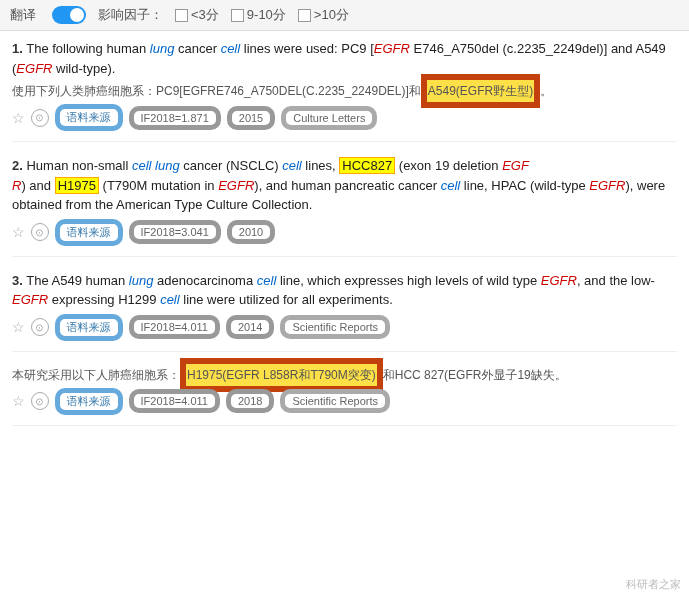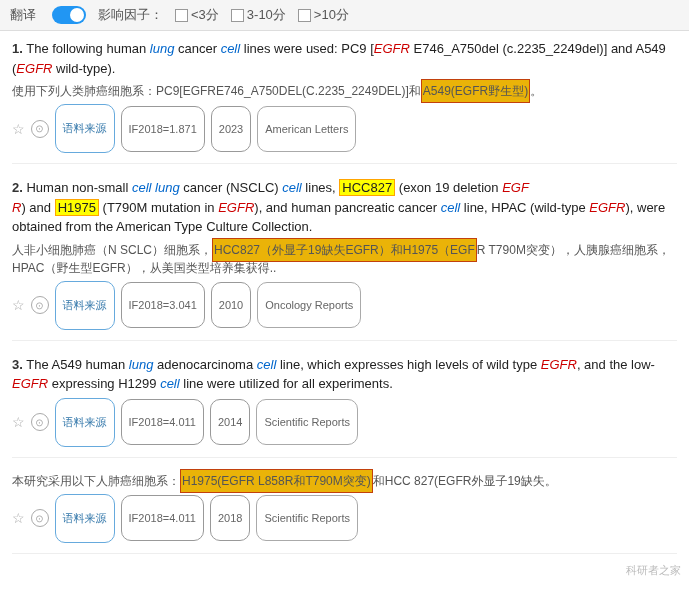--- a/index.html
+++ b/index.html
@@ -95,22 +95,22 @@
       font-style: italic;
       color: #0066cc;
     }
     .result-chinese {
       font-size: 12px;
       color: #555;
       line-height: 1.5;
       margin-bottom: 4px;
     }
     .result-chinese .highlight-yellow {
-      background: #eab308;
-      border: 1px solid #c2410c;
+      background: #fde047;
+      border: 6px solid #c2410c;
       padding: 4px 1px;
     }
     .meta-row {
       display: flex;
       align-items: center;
       gap: 6px;
       margin-top: 4px;
     }
     .star-icon {
       color: #aaa;
@@ -123,63 +123,63 @@
       border: 1px solid #aaa;
       border-radius: 50%;
       display: flex;
       align-items: center;
       justify-content: center;
       font-size: 10px;
       color: #aaa;
       cursor: pointer;
     }
     .tag {
-      border: 1px solid #84cc16;
+      border: 5px solid #84cc16;
       border-radius: 10px;
-      padding: 16px 7px;
+      padding: 1px 7px;
       font-size: 11px;
       color: #555;
       background: #fff;
     }
     .tag.blue {
       border-color: #66aadd;
       color: #3377aa;
     }
     .tag.gray {
       border-color: #999;
       color: #666;
     }
     .tag.journal {
       border-color: #aaa;
       color: #666;
     }
     .watermark {
       position: fixed;
-      bottom: 16px;
+      bottom: 2px;
       right: 8px;
       font-size: 11px;
       color: #bbb;
     }
   </style>
 </head>
 <body>
 
 <div class="top-bar">
   <div class="toggle-container">
     <span class="toggle-label">翻译</span>
     <span class="toggle-switch"></span>
   </div>
   <span class="filter-label">影响因子：</span>
   <label class="filter-item">
     <span class="checkbox-box"></span>
     <span>&lt;3分</span>
   </label>
   <label class="filter-item">
     <span class="checkbox-box"></span>
-    <span>3-10分</span>
+    <span>9-10分</span>
   </label>
   <label class="filter-item">
     <span class="checkbox-box"></span>
     <span>&gt;10分</span>
   </label>
 </div>
 
 <div class="content-area">
 
   <div class="result-item">
@@ -188,40 +188,36 @@
       The following human <em class="blue-italic">lung</em> cancer <em class="blue-italic">cell</em> lines were used: PC9 [<em style="color:#cc0000;">EGFR</em> E746_A750del (c.2235_2249del)] and A549 (<em style="color:#cc0000;">EGFR</em> wild-type).
     </div>
     <div class="result-chinese">
       使用下列人类肺癌细胞系：PC9[EGFRE746_A750DEL(C.2235_2249DEL)]和<span class="highlight-yellow">A549(EGFR野生型)</span>。
     </div>
     <div class="meta-row">
       <span class="star-icon">☆</span>
       <span class="circle-icon">⊙</span>
       <span class="tag blue">语料来源</span>
       <span class="tag gray">IF2018=1.871</span>
-      <span class="tag gray">2023</span>
-      <span class="tag journal">American Letters</span>
+      <span class="tag gray">2015</span>
+      <span class="tag journal">Culture Letters</span>
     </div>
   </div>
 
   <div class="result-item">
     <div class="result-english">
       <span class="result-number">2.</span>
       Human non-small <em class="blue-italic">cell lung</em> cancer (NSCLC) <em class="blue-italic">cell</em> lines, <span style="background:#ff0;border:1px solid orange;padding:0 2px;">HCC827</span> (exon 19 deletion <em style="color:#cc0000;">EGF<br>R</em>) and <span style="background:#ff0;border:1px solid orange;padding:0 2px;">H1975</span> (T790M mutation in <em style="color:#cc0000;">EGFR</em>), and human pancreatic cancer <em class="blue-italic">cell</em> line, HPAC (wild-type <em style="color:#cc0000;">EGFR</em>), were obtained from the American Type Culture Collection.
     </div>
-    <div class="result-chinese">
-      人非小细胞肺癌（N SCLC）细胞系，<span class="highlight-yellow">HCC827（外显子19缺失EGFR）和H1975（EGF</span>R T790M突变），人胰腺癌细胞系，HPAC（野生型EGFR），从美国类型培养集获得..
-    </div>
     <div class="meta-row">
       <span class="star-icon">☆</span>
       <span class="circle-icon">⊙</span>
       <span class="tag blue">语料来源</span>
       <span class="tag gray">IF2018=3.041</span>
       <span class="tag gray">2010</span>
-      <span class="tag journal">Oncology Reports</span>
     </div>
   </div>
 
   <div class="result-item">
     <div class="result-english">
       <span class="result-number">3.</span>
       The A549 human <em class="blue-italic">lung</em> adenocarcinoma <em class="blue-italic">cell</em> line, which expresses high levels of wild type <em style="color:#cc0000;">EGFR</em>, and the low-<em style="color:#cc0000;">EGFR</em> expressing H1299 <em class="blue-italic">cell</em> line were utilized for all experiments.
     </div>
     <div class="meta-row">
       <span class="star-icon">☆</span>

